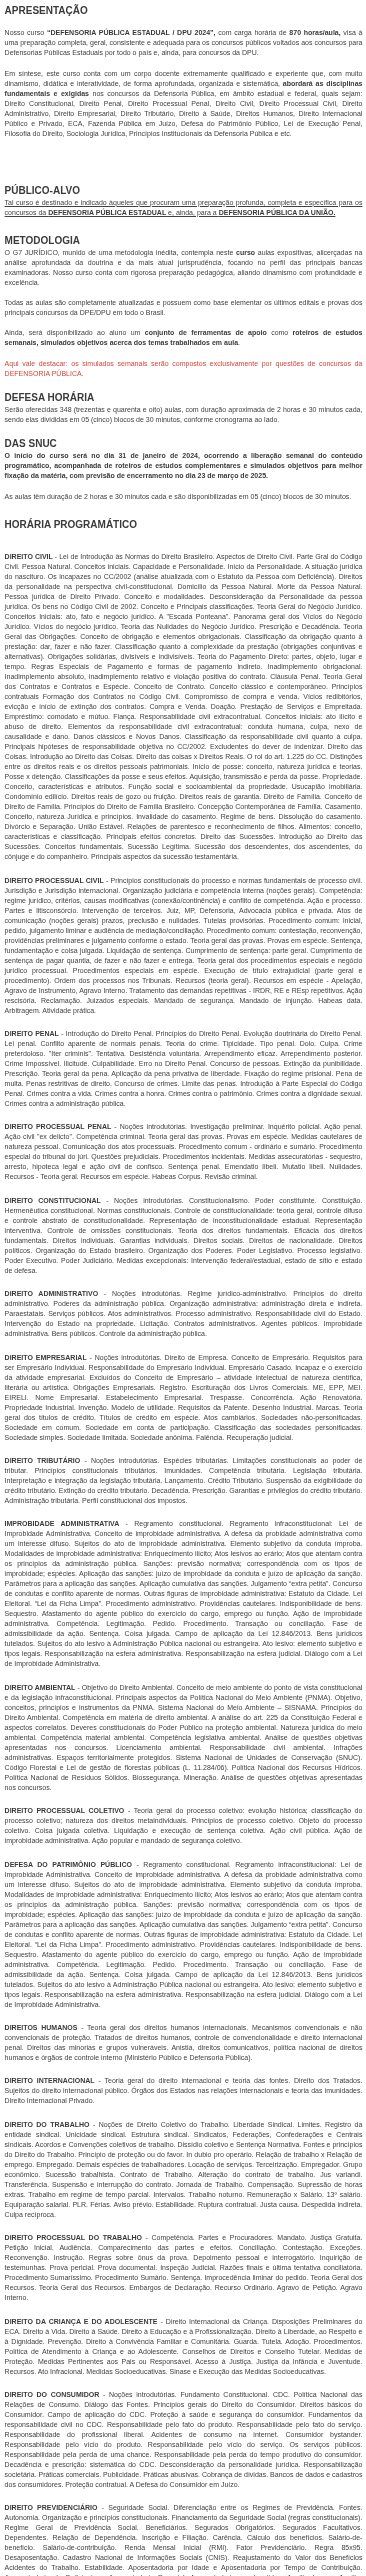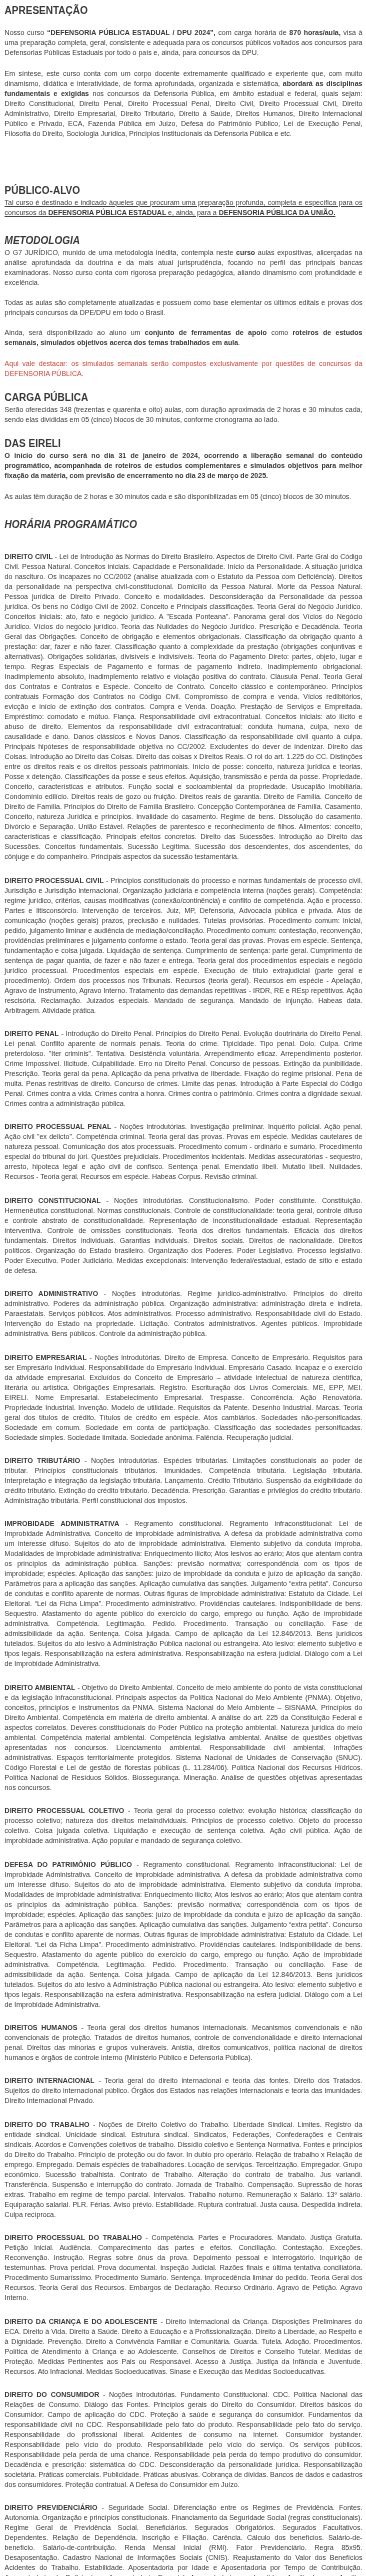--- a/index.html
+++ b/index.html
@@ -4,21 +4,21 @@
 <style>
   html,body{margin:0;padding:0;background:#ffffff;}
   body{width:367px;font-family:"Liberation Sans",sans-serif;color:#414141;}
   .page{padding:4.1px 4.6px 1px 4.6px;}
   .h{font-size:10px;font-weight:bold;color:#3a3a3a;margin:0;line-height:1.4;}
   .p{font-size:7px;line-height:1.43;text-align:justify;margin:0 0 10.3px 0;}
   .p b{color:#3a3a3a;}
   .u{text-decoration:underline;}
   .red{color:#d84338;}
   .gap-xl{margin-top:45px;}
-  .gap-lg{margin-top:16px;font-style:italic;}
+  .gap-lg{margin-top:16px;}
   .gap-md{margin-top:12.4px;}
   .sect{margin:0 0 13.4px 0;}
   .sect .sect-title{color:#3a3a3a;}
 </style>
 </head>
 <body>
 
 <div class="page">
 
   <h3 class="h" style="margin-bottom:10.3px">APRESENTAÇÃO</h3>
@@ -29,24 +29,24 @@
 
   <h3 class="h gap-xl">PÚBLICO-ALVO</h3>
   <p class="p u"><span>Tal curso é destinado e indicado àqueles que procuram uma preparação profunda, completa e específica para os concursos da </span><b>DEFENSORIA PÚBLICA ESTADUAL</b><span> e, ainda, para a </span><b>DEFENSORIA PÚBLICA DA UNIÃO.</b></p>
 
   <h3 class="h gap-lg">METODOLOGIA</h3>
   <p class="p"><span>O G7 JURÍDICO, munido de uma metodologia inédita, contempla neste </span><b>curso</b><span> aulas expositivas, alicerçadas na análise aprofundada da doutrina e da mais atual jurisprudência, focando no perfil das principais bancas examinadoras. Nosso curso conta com rigorosa preparação pedagógica, aliando dinamismo com profundidade e excelência.</span></p>
   <p class="p">Todas as aulas são completamente atualizadas e possuem como base elementar os últimos editais e provas dos principais concursos da DPE/DPU em todo o Brasil.</p>
   <p class="p"><span>Ainda, será disponibilizado ao aluno um </span><b>conjunto de ferramentas de apoio</b><span> como </span><b>roteiros de estudos semanais, simulados objetivos acerca dos temas trabalhados em aula</b><span>.</span></p>
   <p class="p red">Aqui vale destacar: os simulados semanais serão compostos exclusivamente por questões de concursos da DEFENSORIA PÚBLICA.</p>
 
-  <h3 class="h gap-md">CARGA PÚBLICA</h3>
+  <h3 class="h gap-md">DEFESA HORÁRIA</h3>
   <p class="p">Serão oferecidas 348 (trezentas e quarenta e oito) aulas, com duração aproximada de 2 horas e 30 minutos cada, sendo elas divididas em 05 (cinco) blocos de 30 minutos, conforme cronograma ao lado.</p>
 
-  <h3 class="h gap-md">DAS EIRELI</h3>
+  <h3 class="h gap-md">DAS SNUC</h3>
   <p class="p" style="font-weight:bold;color:#3a3a3a">O início do curso será no dia 31 de janeiro de 2024, ocorrendo a liberação semanal do conteúdo programático, acompanhada de roteiros de estudos complementares e simulados objetivos para melhor fixação da matéria, com previsão de encerramento no dia 23 de março de 2025.</p>
   <p class="p">As aulas têm duração de 2 horas e 30 minutos cada e são disponibilizadas em 05 (cinco) blocos de 30 minutos.</p>
 
   <h3 class="h gap-lg" style="margin-bottom:20.6px">HORÁRIA PROGRAMÁTICO</h3>
 
   <div>
 
       <p class="p sect"><b class="sect-title">DIREITO CIVIL</b><span> - Lei de Introdução às Normas do Direito Brasileiro. Aspectos de Direito Civil. Parte Gral do Código Civil. Pessoa Natural. Conceitos iniciais. Capacidade e Personalidade. Início da Personalidade. A situação jurídica do nascituro. Os incapazes no CC/2002 (análise atualizada com o Estatuto da Pessoa com Deficiência). Direitos da personalidade na perspectiva civil-constitucional. Domicílio da Pessoa Natural. Morte da Pessoa Natural. Pessoa jurídica de Direito Privado. Conceito e modalidades. Desconsideração da Personalidade da pessoa jurídica. Os bens no Código Civil de 2002. Conceito e Principais classificações. Teoria Geral do Negócio Jurídico. Conceitos Iniciais: ato, fato e negócio jurídico. A "Escada Ponteana". Panorama geral dos Vícios do Negócio Jurídico. Vícios do negócio jurídico. Teoria das Nulidades do Negócio Jurídico. Prescrição e Decadência. Teoria Geral das Obrigações. Conceito de obrigação e elementos obrigacionais. Classificação da obrigação quanto à prestação: dar, fazer e não fazer. Classificação quanto à complexidade da prestação (obrigações conjuntivas e alternativas). Obrigações solidárias, divisíveis e indivisíveis. Teoria do Pagamento Direto: partes, objeto, lugar e tempo. Regras Especiais de Pagamento e formas de pagamento indireto. Inadimplemento obrigacional. Inadimplemento absoluto, inadimplemento relativo e violação positiva do contrato. Cláusula Penal. Teoria Geral dos Contratos e Contratos e Espécie. Conceito de Contrato. Conceito clássico e contemporâneo. Princípios contratuais Formação dos Contratos no Código Civil. Compromisso de compra e venda. Vícios redibitórios, evicção e início de extinção dos contratos. Compra e Venda. Doação. Prestação de Serviços e Empreitada. Empréstimo: comodato e mútuo. Fiança. Responsabilidade civil extracontratual. Conceitos iniciais: ato ilícito e abuso de direito. Elementos da responsabilidade civil extracontratual: conduta humana, culpa, nexo de causalidade e dano. Danos clássicos e Novos Danos. Classificação da responsabilidade civil quanto à culpa. Principais hipóteses de responsabilidade objetiva no CC/2002. Excludentes do dever de indenizar. Direito das Coisas. Introdução ao Direito das Coisas. Direito das coisas x Direitos Reais. O rol do art. 1.225 do CC. Distinções entre os direitos reais e os direitos pessoais patrimoniais. Início de posse: conceito, natureza jurídica e teorias. Posse x detenção. Classificações da posse e seus efeitos. Aquisição, transmissão e perda da posse. Propriedade. Conceito, características e atributos. Função social e socioambiental da propriedade. Usucapião imobiliária. Condomínio edilício. Direitos reais de gozo ou fruição. Direitos reais de garantia. Direito de Família. Conceito de Direito de Família. Princípios do Direito de Família Brasileiro. Concepção Contemporânea de Família. Casamento. Conceito, natureza Jurídica e princípios. Invalidade do casamento. Regime de bens. Dissolução do casamento. Divórcio e Separação. União Estável. Relações de parentesco e reconhecimento de filhos. Alimentos: conceito, características e classificação. Principais efeitos concretos. Direito das Sucessões. Introdução ao Direito das Sucessões. Conceitos fundamentais. Sucessão Legítima. Sucessão dos descendentes, dos ascendentes, do cônjuge e do companheiro. Principais aspectos da sucessão testamentária.</span></p>
 
       <p class="p sect"><b class="sect-title">DIREITO PROCESSUAL CIVIL</b><span> - Princípios constitucionais do processo e normas fundamentais de processo civil. Jurisdição e Jurisdição internacional. Organização judiciária e competência interna (noções gerais). Competência: regime jurídico, critérios, causas modificativas (conexão/continência) e conflito de competência. Ação e processo. Partes e litisconsórcio. Intervenção de terceiros. Juiz, MP, Defensoria, Advocacia pública e privada. Atos de comunicação (noções gerais) prazos, preclusão e nulidades. Tutelas provisórias. Procedimento comum: inicial, pedido, julgamento liminar e audiência de mediação/conciliação. Procedimento comum: contestação, reconvenção, providências preliminares e julgamento conforme o estado. Teoria geral das provas. Provas em espécie. Sentença, fundamentação e coisa julgada. Liquidação de sentença. Cumprimento de sentença: parte geral. Cumprimento de sentença de pagar quantia, de fazer e não fazer e entrega. Teoria geral dos procedimentos especiais e negócio jurídico processual. Procedimentos especiais em espécie. Execução de título extrajudicial (parte geral e procedimento). Ordem dos processos nos Tribunais. Recursos (teoria geral). Recursos em espécie - Apelação, Agravo de Instrumento, Agravo Interno. Tratamento das demandas repetitivas - IRDR, RE e REsp repetitivos. Ação rescisória. Reclamação. Juizados especiais. Mandado de segurança. Mandado de injunção. Habeas data. Arbitragem. Atividade prática.</span></p>

